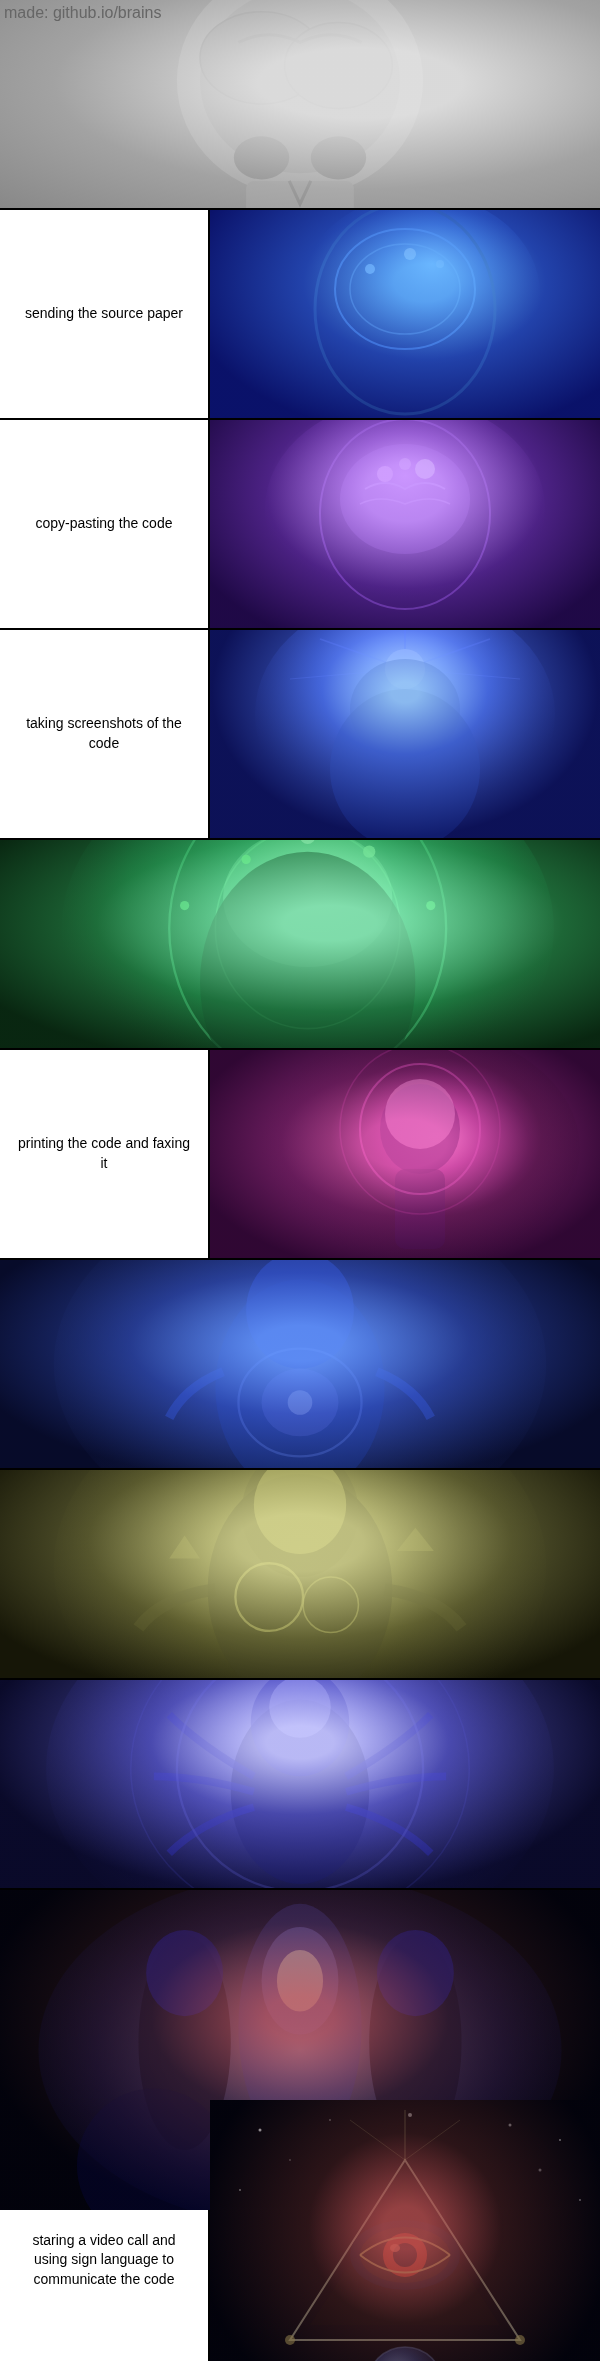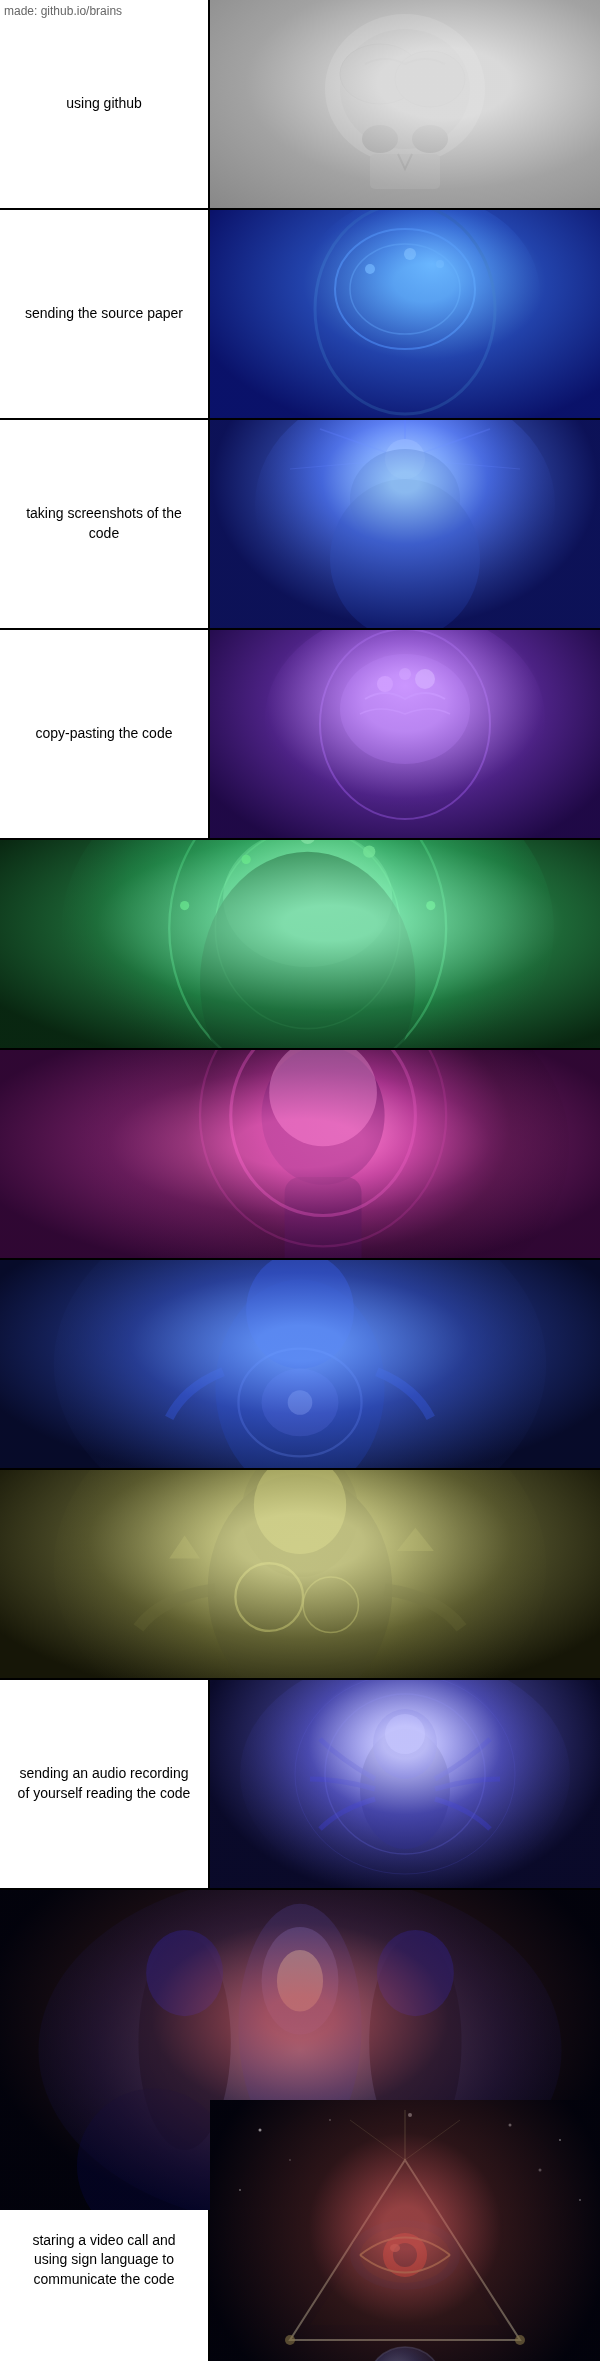--- a/index.html
+++ b/index.html
@@ -12,21 +12,21 @@
       width: 600px;
       background: #fff;
       font-family: Arial, sans-serif;
       font-size: 14px;
     }
 
     .watermark {
       position: absolute;
       top: 4px;
       left: 4px;
-      font-size: 12px;
+      font-size: 16px;
       color: #666;
       z-index: 10;
     }
 
     .meme-container {
       width: 600px;
       position: relative;
     }
 
     .meme-row {
@@ -184,23 +184,20 @@
     }
 
   </style>
 </head>
 <body>
 
 <div class="meme-container">
   <div class="watermark">made: github.io/brains</div>
 
   <div class="meme-row">
-    <div class="text-panel">
-      <span>using github</span>
-    </div>
     <div class="image-panel brain-1">
       <svg viewBox="0 0 390 210" preserveAspectRatio="xMidYMid slice">
 
         <rect width="390" height="210" fill="#c0c0c0"></rect>
         <ellipse cx="195" cy="90" rx="80" ry="75" fill="#e8e8e8"></ellipse>
         <ellipse cx="195" cy="90" rx="65" ry="60" fill="#d0d0d0"></ellipse>
 
         <ellipse cx="170" cy="75" rx="40" ry="30" fill="#c8c8c8" stroke="#b0b0b0" stroke-width="1"></ellipse>
         <ellipse cx="220" cy="80" rx="35" ry="28" fill="#c8c8c8" stroke="#b0b0b0" stroke-width="1"></ellipse>
         <path d="M155 65 Q175 55 195 65 Q215 55 235 65" stroke="#b0b0b0" stroke-width="2" fill="none"></path>
@@ -230,20 +227,47 @@
         </radialGradient>
         <ellipse cx="210" cy="85" rx="120" ry="100" fill="url(#g2)"></ellipse>
         <ellipse cx="195" cy="80" rx="70" ry="60" fill="none" stroke="#60a0ff" stroke-width="2" opacity="0.7"></ellipse>
         <ellipse cx="195" cy="80" rx="55" ry="45" fill="none" stroke="#80c0ff" stroke-width="1.5" opacity="0.5"></ellipse>
 
         <ellipse cx="195" cy="100" rx="90" ry="105" fill="none" stroke="#204080" stroke-width="3"></ellipse>
 
         <circle cx="160" cy="60" r="5" fill="#a0d0ff" opacity="0.9"></circle>
         <circle cx="230" cy="55" r="4" fill="#a0d0ff" opacity="0.8"></circle>
         <circle cx="200" cy="45" r="6" fill="#c0e0ff" opacity="0.9"></circle>
+      </svg>
+    </div>
+  </div>
+
+  <div class="meme-row">
+    <div class="text-panel">
+      <span>copy-pasting the code</span>
+    </div>
+    <div class="image-panel brain-3">
+      <svg viewBox="0 0 390 210" preserveAspectRatio="xMidYMid slice">
+        <rect width="390" height="210" fill="#200840"></rect>
+        <radialGradient id="g3" cx="50%" cy="35%" r="55%">
+          <stop offset="0%" stop-color="#e0a0ff" stop-opacity="1"></stop>
+          <stop offset="35%" stop-color="#9040d0" stop-opacity="0.7"></stop>
+          <stop offset="100%" stop-color="#200840" stop-opacity="0.2"></stop>
+        </radialGradient>
+        <ellipse cx="195" cy="90" rx="140" ry="110" fill="url(#g3)"></ellipse>
+
+        <ellipse cx="195" cy="95" rx="85" ry="95" fill="none" stroke="#a060e0" stroke-width="2" opacity="0.6"></ellipse>
+        <ellipse cx="195" cy="80" rx="65" ry="55" fill="#c080ff" opacity="0.3"></ellipse>
+
+        <path d="M155 70 Q175 58 195 70 Q215 58 235 70" stroke="#d0a0ff" stroke-width="2" fill="none" opacity="0.8"></path>
+        <path d="M150 85 Q170 75 195 85 Q220 75 240 85" stroke="#d0a0ff" stroke-width="1.5" fill="none" opacity="0.6"></path>
+
+        <circle cx="175" cy="55" r="8" fill="#f0c0ff" opacity="0.9"></circle>
+        <circle cx="215" cy="50" r="10" fill="#ffffff" opacity="0.8"></circle>
+        <circle cx="195" cy="45" r="6" fill="#f0d0ff" opacity="0.7"></circle>
       </svg>
     </div>
   </div>
 
   <div class="meme-row">
     <div class="text-panel">
       <span>taking screenshots of the code</span>
     </div>
     <div class="image-panel brain-4">
       <svg viewBox="0 0 390 210" preserveAspectRatio="xMidYMid slice">
@@ -265,47 +289,20 @@
         <circle cx="195" cy="40" r="20" fill="#ffffff" opacity="0.95"></circle>
         <circle cx="195" cy="40" r="12" fill="#ffffff" opacity="1"></circle>
 
         <ellipse cx="195" cy="140" rx="75" ry="80" fill="#102050" opacity="0.8"></ellipse>
         <ellipse cx="195" cy="80" rx="55" ry="50" fill="#102050" opacity="0.5"></ellipse>
       </svg>
     </div>
   </div>
 
   <div class="meme-row">
-    <div class="text-panel">
-      <span>copy-pasting the code</span>
-    </div>
-    <div class="image-panel brain-3">
-      <svg viewBox="0 0 390 210" preserveAspectRatio="xMidYMid slice">
-        <rect width="390" height="210" fill="#200840"></rect>
-        <radialGradient id="g3" cx="50%" cy="35%" r="55%">
-          <stop offset="0%" stop-color="#e0a0ff" stop-opacity="1"></stop>
-          <stop offset="35%" stop-color="#9040d0" stop-opacity="0.7"></stop>
-          <stop offset="100%" stop-color="#200840" stop-opacity="0.2"></stop>
-        </radialGradient>
-        <ellipse cx="195" cy="90" rx="140" ry="110" fill="url(#g3)"></ellipse>
-
-        <ellipse cx="195" cy="95" rx="85" ry="95" fill="none" stroke="#a060e0" stroke-width="2" opacity="0.6"></ellipse>
-        <ellipse cx="195" cy="80" rx="65" ry="55" fill="#c080ff" opacity="0.3"></ellipse>
-
-        <path d="M155 70 Q175 58 195 70 Q215 58 235 70" stroke="#d0a0ff" stroke-width="2" fill="none" opacity="0.8"></path>
-        <path d="M150 85 Q170 75 195 85 Q220 75 240 85" stroke="#d0a0ff" stroke-width="1.5" fill="none" opacity="0.6"></path>
-
-        <circle cx="175" cy="55" r="8" fill="#f0c0ff" opacity="0.9"></circle>
-        <circle cx="215" cy="50" r="10" fill="#ffffff" opacity="0.8"></circle>
-        <circle cx="195" cy="45" r="6" fill="#f0d0ff" opacity="0.7"></circle>
-      </svg>
-    </div>
-  </div>
-
-  <div class="meme-row">
     <div class="image-panel brain-5">
       <svg viewBox="0 0 390 210" preserveAspectRatio="xMidYMid slice">
         <rect width="390" height="210" fill="#081808"></rect>
         <radialGradient id="g5" cx="52%" cy="38%" r="55%">
           <stop offset="0%" stop-color="#c0ffd8" stop-opacity="1"></stop>
           <stop offset="30%" stop-color="#40c880" stop-opacity="0.7"></stop>
           <stop offset="70%" stop-color="#108040" stop-opacity="0.4"></stop>
           <stop offset="100%" stop-color="#081808" stop-opacity="0.1"></stop>
         </radialGradient>
         <ellipse cx="200" cy="95" rx="160" ry="120" fill="url(#g5)"></ellipse>
@@ -320,20 +317,23 @@
         <circle cx="200" cy="35" r="5" fill="#c0ffd0" opacity="0.9"></circle>
         <circle cx="280" cy="80" r="3" fill="#70ff80" opacity="0.7"></circle>
         <circle cx="120" cy="80" r="3" fill="#70ff80" opacity="0.7"></circle>
 
         <ellipse cx="200" cy="130" rx="70" ry="85" fill="#082010" opacity="0.7"></ellipse>
       </svg>
     </div>
   </div>
 
   <div class="meme-row">
+    <div class="text-panel">
+      <span>printing the code and faxing it</span>
+    </div>
     <div class="image-panel brain-6">
       <svg viewBox="0 0 390 210" preserveAspectRatio="xMidYMid slice">
         <rect width="390" height="210" fill="#1a0520"></rect>
         <radialGradient id="g6" cx="55%" cy="45%" r="55%">
           <stop offset="0%" stop-color="#ffc0e8" stop-opacity="0.9"></stop>
           <stop offset="25%" stop-color="#c040a0" stop-opacity="0.7"></stop>
           <stop offset="60%" stop-color="#6010508" stop-opacity="0.4"></stop>
           <stop offset="100%" stop-color="#1a0520" stop-opacity="0.1"></stop>
         </radialGradient>
         <ellipse cx="210" cy="100" rx="160" ry="120" fill="url(#g6)"></ellipse>
@@ -398,23 +398,20 @@
         <path d="M140 115 Q105 120 90 140" stroke="#303015" stroke-width="8" fill="none" opacity="0.8"></path>
         <path d="M250 115 Q285 120 300 140" stroke="#303015" stroke-width="8" fill="none" opacity="0.8"></path>
 
         <polygon points="120,80 130,95 110,95" fill="#808040" opacity="0.6"></polygon>
         <polygon points="270,75 282,90 258,90" fill="#808040" opacity="0.6"></polygon>
       </svg>
     </div>
   </div>
 
   <div class="meme-row">
-    <div class="text-panel">
-      <span>sending an audio recording of yourself reading the code</span>
-    </div>
     <div class="image-panel brain-9">
       <svg viewBox="0 0 390 210" preserveAspectRatio="xMidYMid slice">
         <rect width="390" height="210" fill="#030310"></rect>
         <radialGradient id="g9" cx="50%" cy="40%" r="60%">
           <stop offset="0%" stop-color="#e0e0ff" stop-opacity="1"></stop>
           <stop offset="20%" stop-color="#a0a0ff" stop-opacity="0.8"></stop>
           <stop offset="50%" stop-color="#4040c0" stop-opacity="0.5"></stop>
           <stop offset="100%" stop-color="#030310" stop-opacity="0.1"></stop>
         </radialGradient>
         <ellipse cx="195" cy="95" rx="165" ry="120" fill="url(#g9)"></ellipse>

